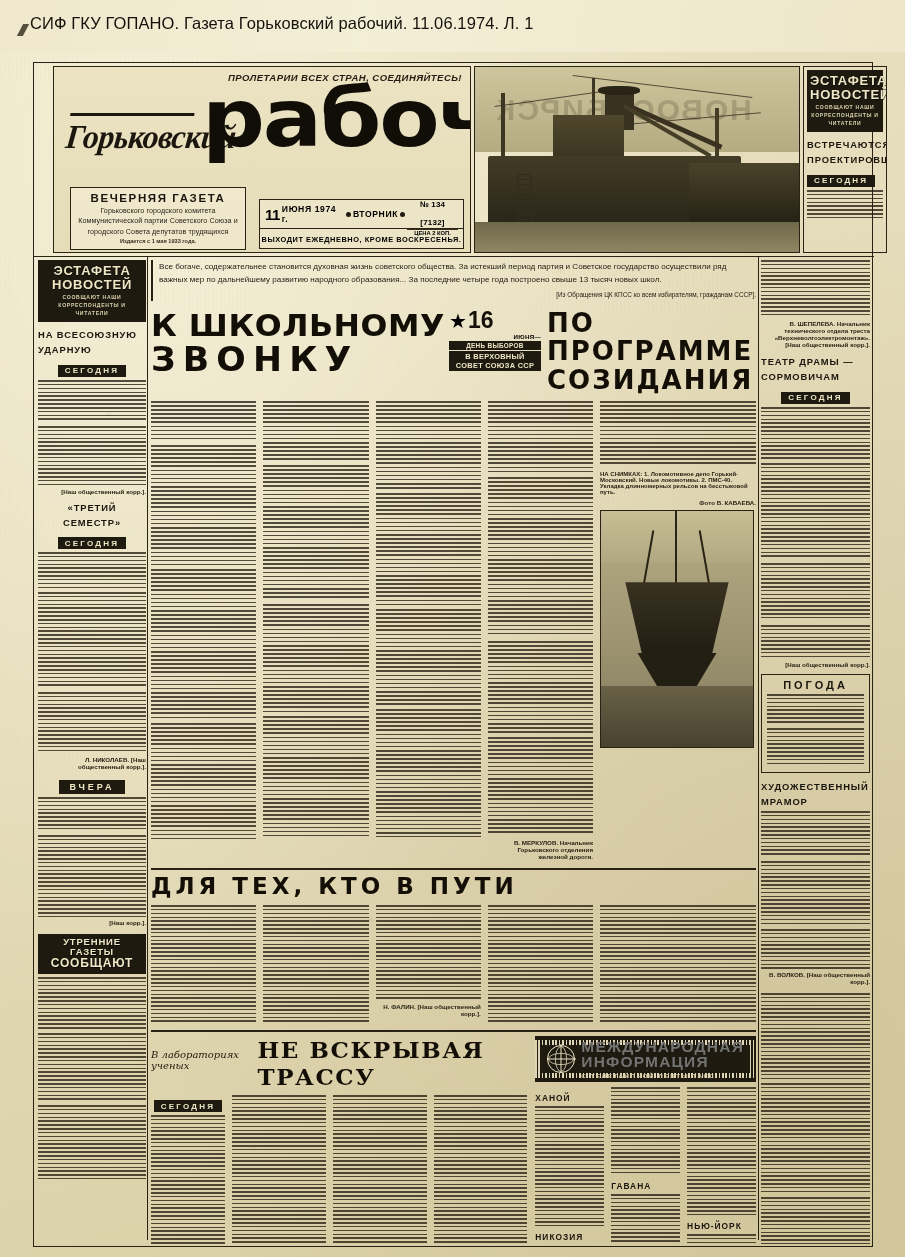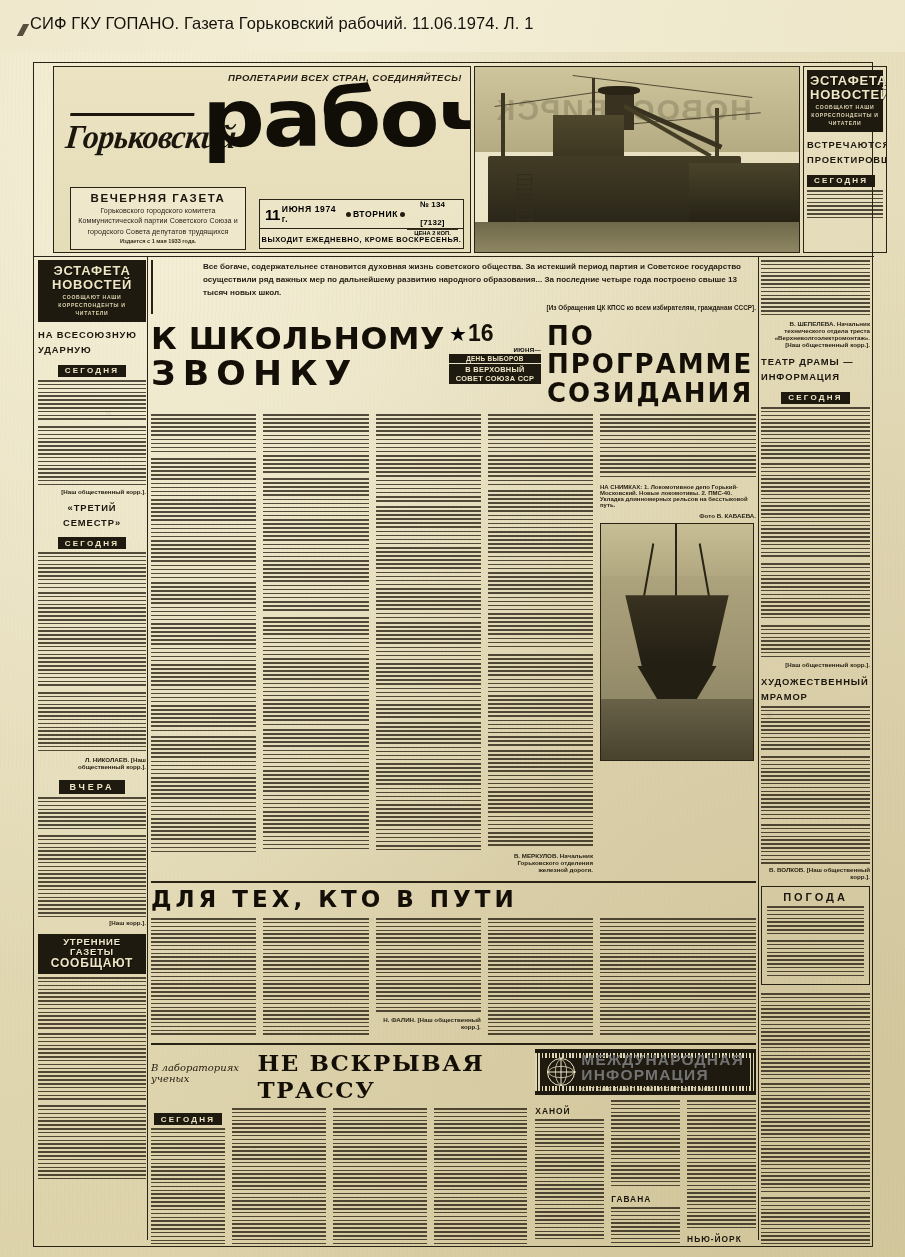--- a/index.html
+++ b/index.html
@@ -162,21 +162,21 @@
   }
   .hl-big{
     font-family:"DejaVu Sans", sans-serif;font-weight:bold;
     font-size:25px;line-height:1.1;letter-spacing:2px;color:#151109;
   }
   .hl-serif{
     font-family:"DejaVu Serif", serif;font-weight:bold;
     font-size:23px;letter-spacing:1.6px;color:#151109;
   }
   .kicker{font-family:"DejaVu Serif", serif;font-style:italic;font-size:10px;color:#262013;}
-  .epigraph{font-size:8.1px;line-height:1.62;font-weight:bold;color:#241e14;margin-left:44px;}
+  .epigraph{font-size:8.1px;line-height:1.62;font-weight:normal;color:#241e14;}
   .epigraph .src{font-size:6.4px;display:block;margin-top:4px;text-align:right;}
   
   #vote-badge{width:92px;}
   #vote-badge .top{display:flex;align-items:center;gap:1px;}
   #vote-badge .num{font-size:23px;font-weight:bold;line-height:.9;color:#17130b;}
   #vote-badge .b1{font-size:6.2px;font-weight:bold;letter-spacing:.3px;text-align:right;}
   #vote-badge .b2{background:#211c12;color:#ece4c4;font-size:6.4px;font-weight:bold;
     text-align:center;letter-spacing:.3px;padding:1px 2px;margin-top:1px;}
   #vote-badge .b3{background:#211c12;color:#ece4c4;font-size:7.4px;font-weight:bold;
     text-align:center;letter-spacing:.3px;padding:1px 2px;margin-top:1px;line-height:1.25;}
@@ -527,49 +527,49 @@
     </div>
 
     <div id="right-rail">
 
       <div class="col-text">
         <div class="lines tight para" style="height:58px;"></div>
       </div>
       <div class="byline">В. ШЕПЕЛЕВА. Начальник технического отдела треста «Верхневолгоэлектромонтаж». [Наш общественный корр.].</div>
 
       <div style="margin-top:6px;">
-        <div class="sec-head">ТЕАТР ДРАМЫ — ИНФОРМАЦИЯ</div>
+        <div class="sec-head">ТЕАТР ДРАМЫ — СОРМОВИЧАМ</div>
         <div style="text-align:center;"><span class="segodnya">СЕГОДНЯ</span></div>
         <div class="col-text">
           <div class="lines tight para" style="height:52px;"></div>
           <div class="lines tight para" style="height:96px;"></div>
           <div class="lines tight para" style="height:58px;"></div>
           <div class="lines tight para" style="height:34px;"></div>
         </div>
         <div class="byline">[Наш общественный корр.].</div>
-      </div>
-
-      <div style="margin-top:6px;">
-        <div class="sec-head">ХУДОЖЕСТВЕННЫЙ МРАМОР</div>
-        <div class="col-text">
-          <div class="lines tight para" style="height:46px;"></div>
-          <div class="lines tight para" style="height:64px;"></div>
-          <div class="lines tight para" style="height:40px;"></div>
-        </div>
-        <div class="byline">В. ВОЛКОВ. [Наш общественный корр.].</div>
       </div>
 
       <div id="weather">
         <div class="wt">ПОГОДА</div>
         <div class="col-text" style="margin-top:3px;">
           <div class="lines tight para" style="height:30px;"></div>
           <div class="lines tight para" style="height:38px;"></div>
         </div>
       </div>
 
+      <div style="margin-top:6px;">
+        <div class="sec-head">ХУДОЖЕСТВЕННЫЙ МРАМОР</div>
+        <div class="col-text">
+          <div class="lines tight para" style="height:46px;"></div>
+          <div class="lines tight para" style="height:64px;"></div>
+          <div class="lines tight para" style="height:40px;"></div>
+        </div>
+        <div class="byline">В. ВОЛКОВ. [Наш общественный корр.].</div>
+      </div>
+
       <div class="col-text" style="margin-top:8px;">
         <div class="lines tight para" style="height:86px;"></div>
         <div class="lines tight para" style="height:110px;"></div>
         <div class="lines tight para" style="height:128px;"></div>
 
       </div>
     </div>
   </div>
 </div>
 </div>

